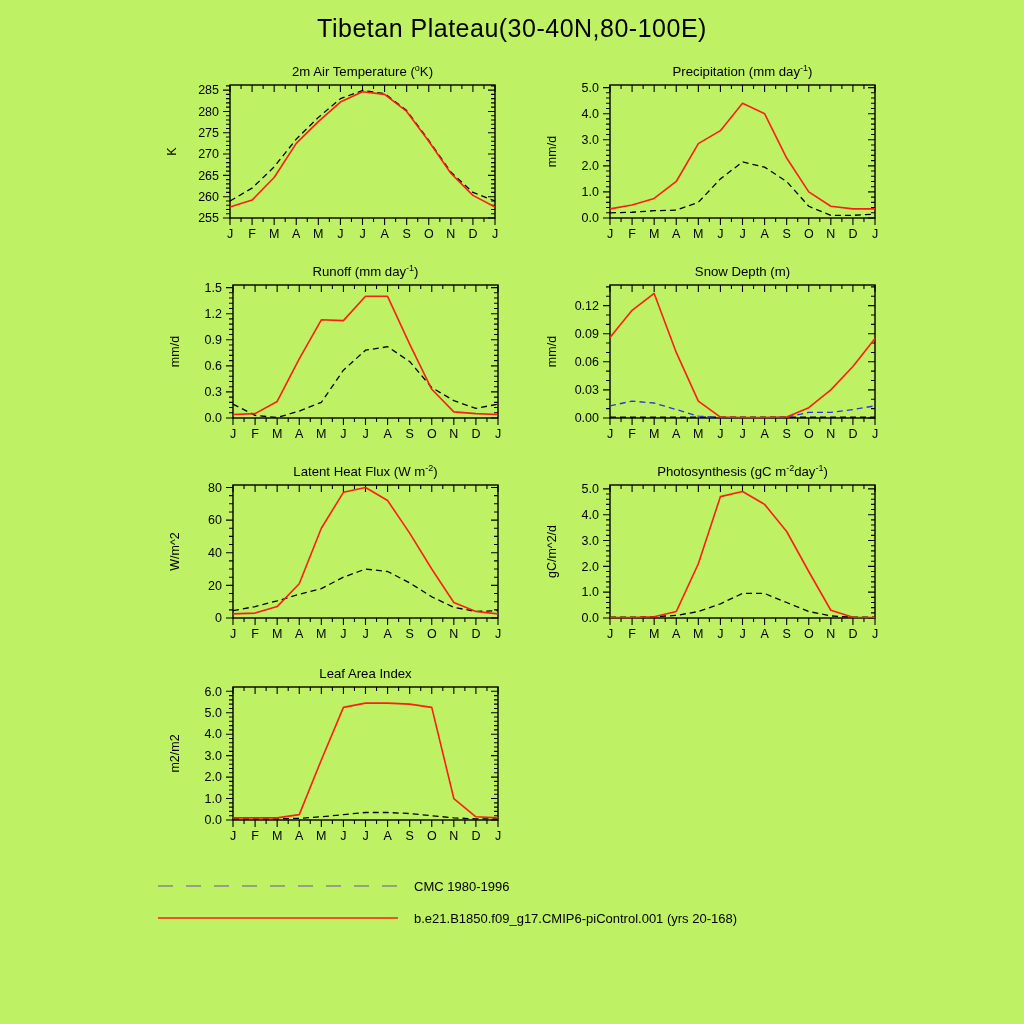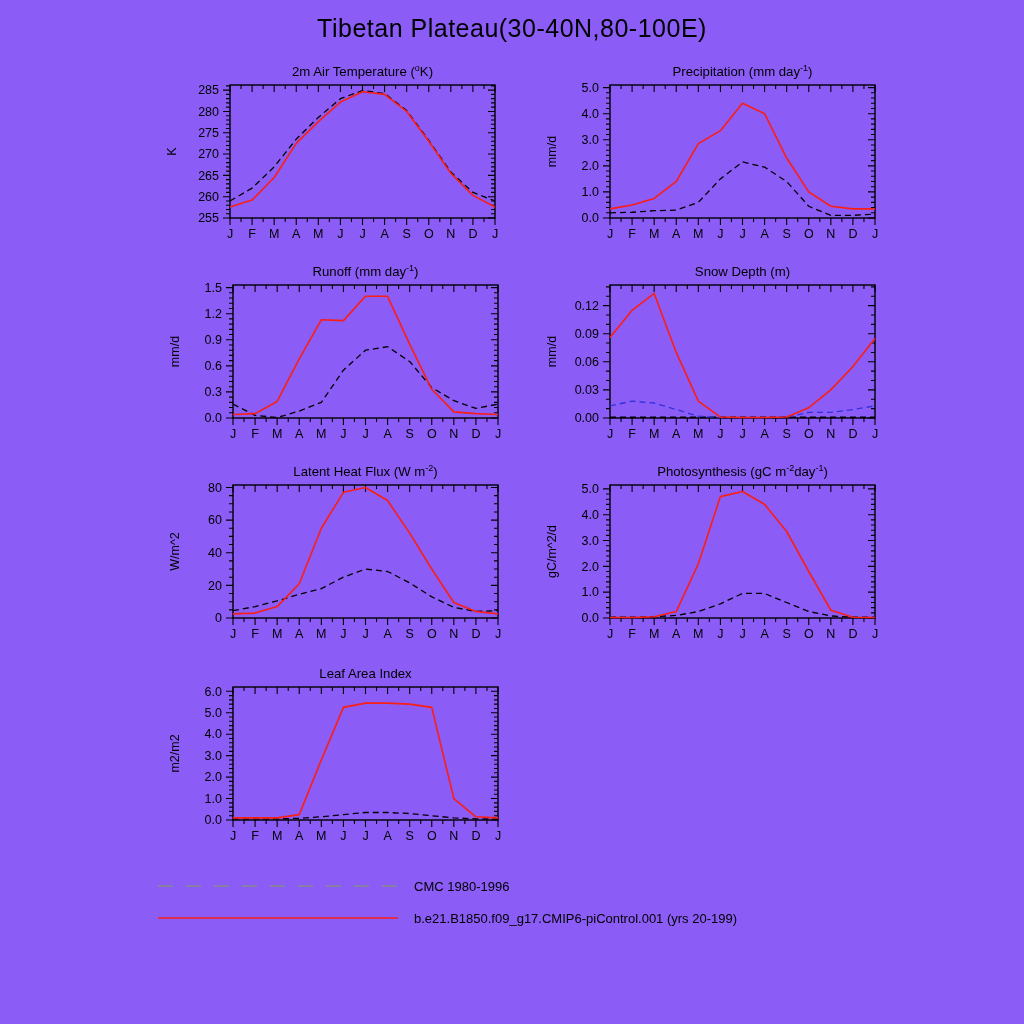--- a/index.html
+++ b/index.html
@@ -1,17 +1,17 @@
 <!DOCTYPE html>
 <html><head>
 <meta charset="utf-8">
 <style>
   html,body{margin:0;padding:0;background:#ffffff;}
   body{font-family:"Liberation Sans","DejaVu Sans",sans-serif;color:#000;}
-  .canvas{position:relative;width:1024px;height:1024px;background:#8b5cf6;overflow:hidden;}
+  .canvas{position:relative;width:1024px;height:1024px;background:#bef264;overflow:hidden;}
   .fig-title{position:absolute;top:14px;left:0;width:100%;text-align:center;
              font-size:25px;font-weight:400;margin:0;letter-spacing:0.5px;}
   .chart-svg{position:absolute;}
   .legend{position:absolute;left:156px;top:876px;display:flex;flex-direction:column;gap:12px;}
   .legend-row{display:flex;align-items:center;height:20px;}
   .legend-row svg{flex:0 0 auto;}
   .legend-label{margin-left:14px;font-size:13px;white-space:nowrap;}
   svg text{font-family:"Liberation Sans","DejaVu Sans",sans-serif;}
 </style>
 </head>
@@ -217,16 +217,16 @@
     <div class="legend-row">
       <svg width="244" height="10">
           <line x1="2" y1="5" x2="242" y2="5" stroke="#888888" stroke-width="1.6" stroke-dasharray="15 13"></line>
         </svg>
       <span class="legend-label">CMC 1980-1996</span>
     </div>
     <div class="legend-row">
       <svg width="244" height="10">
           <line x1="2" y1="5" x2="242" y2="5" stroke="#fb1e14" stroke-width="1.3"></line>
         </svg>
-      <span class="legend-label">b.e21.B1850.f09_g17.CMIP6-piControl.001 (yrs 20-199)</span>
+      <span class="legend-label">b.e21.B1850.f09_g17.CMIP6-piControl.001 (yrs 20-168)</span>
     </div>
   </div>
 </div>
 
 </body></html>

